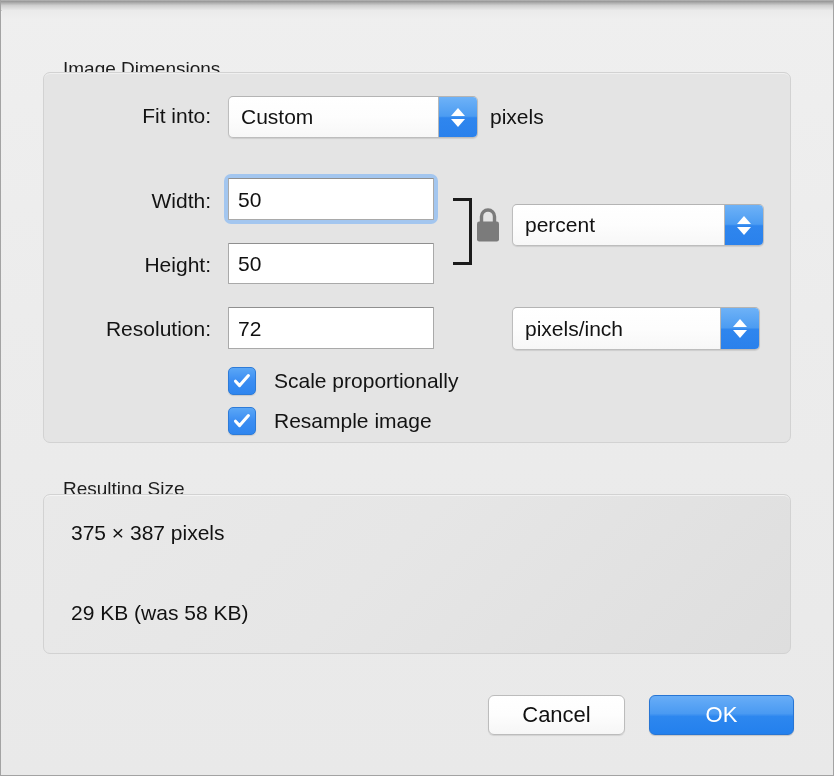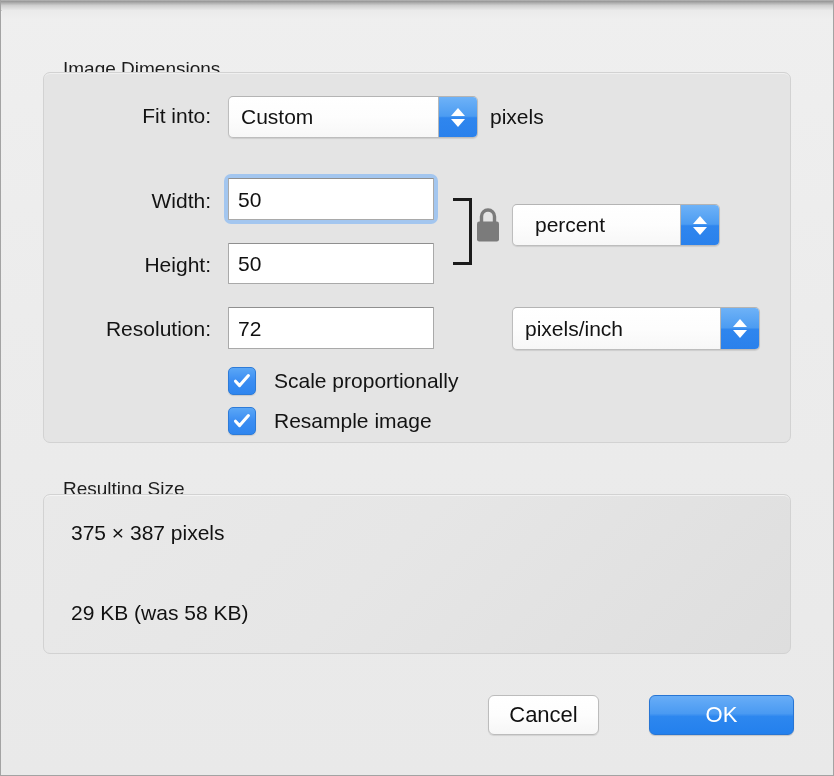--- a/index.html
+++ b/index.html
@@ -204,21 +204,21 @@
     box-sizing: border-box;
     border-radius: 6px;
     display: flex;
     align-items: center;
     justify-content: center;
     font-size: 22px;
     white-space: nowrap;
   }
   #cancel-button {
     left: 487px; top: 695px;
-    width: 111px; height: 40px;
+    width: 137px; height: 40px;
     background: linear-gradient(to bottom, #ffffff 0%, #fdfdfd 50%, #f6f6f6 100%);
     border: 1px solid #bcbcbc;
     color: #111111;
     box-shadow: 0 1px 1px rgba(0,0,0,0.10);
   }
   #ok-button {
     left: 648px; top: 695px;
     width: 145px; height: 40px;
     background: linear-gradient(to bottom, #68adf7 0%, #4a9af2 46%, #2d87ef 54%, #2380ed 100%);
     border: 1px solid #2775d4;
@@ -261,21 +261,21 @@
 
   <div id="link-bracket"></div>
 
   <div id="lock-icon">
     <svg width="26" height="37" viewBox="0 0 26 37" xmlns="http://www.w3.org/2000/svg">
       <path d="M6.5 16 V10.5 a6.5 6.5 0 0 1 13 0 V16" fill="none" stroke="#7b7b7b" stroke-width="3.4"></path>
       <rect x="2" y="15.5" width="22" height="20" rx="2.2" fill="#7b7b7b"></rect>
     </svg>
   </div>
 
-  <div class="popup" style="left:511px; top:204px; width:208px; height:42px;padding-left:10px;">
+  <div class="popup" style="left:511px; top:204px; width:252px; height:42px;">
     <span class="popup-text">percent</span>
     <span class="popup-stepper">
       <i class="chev chev-up"></i>
       <i class="chev chev-down"></i>
     </span>
   </div>
 
   <div class="row-label" style="left:30px; top:317px; width:180px;">Resolution:</div>
 
   <div class="text-field" style="left:227px; top:307px; width:206px; height:42px;">72</div>

